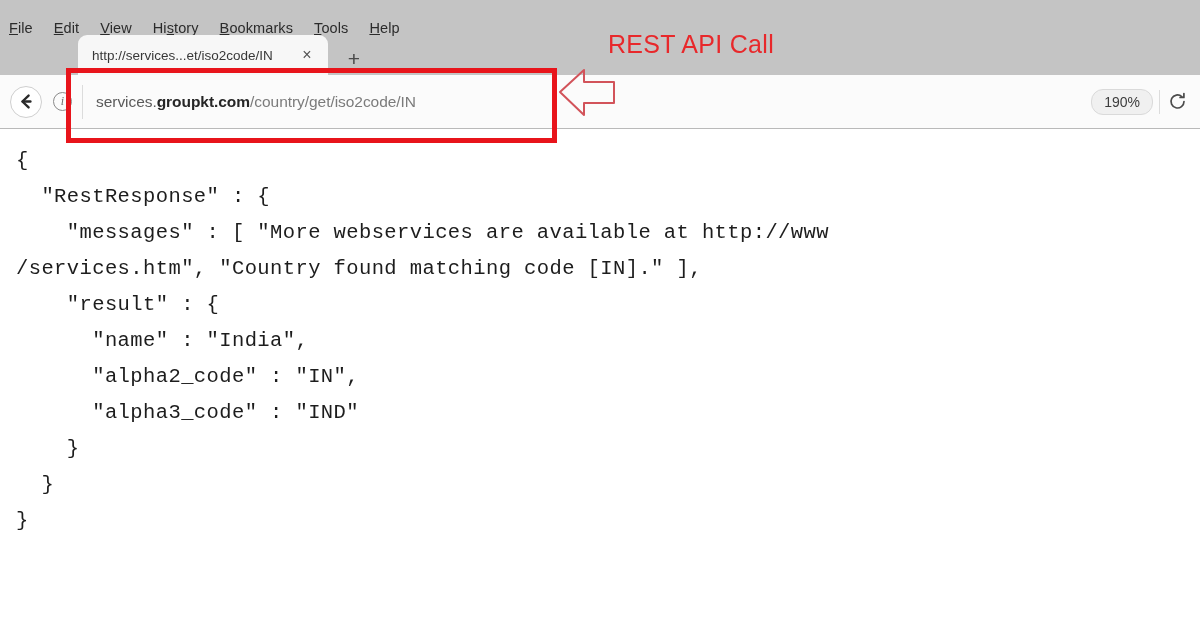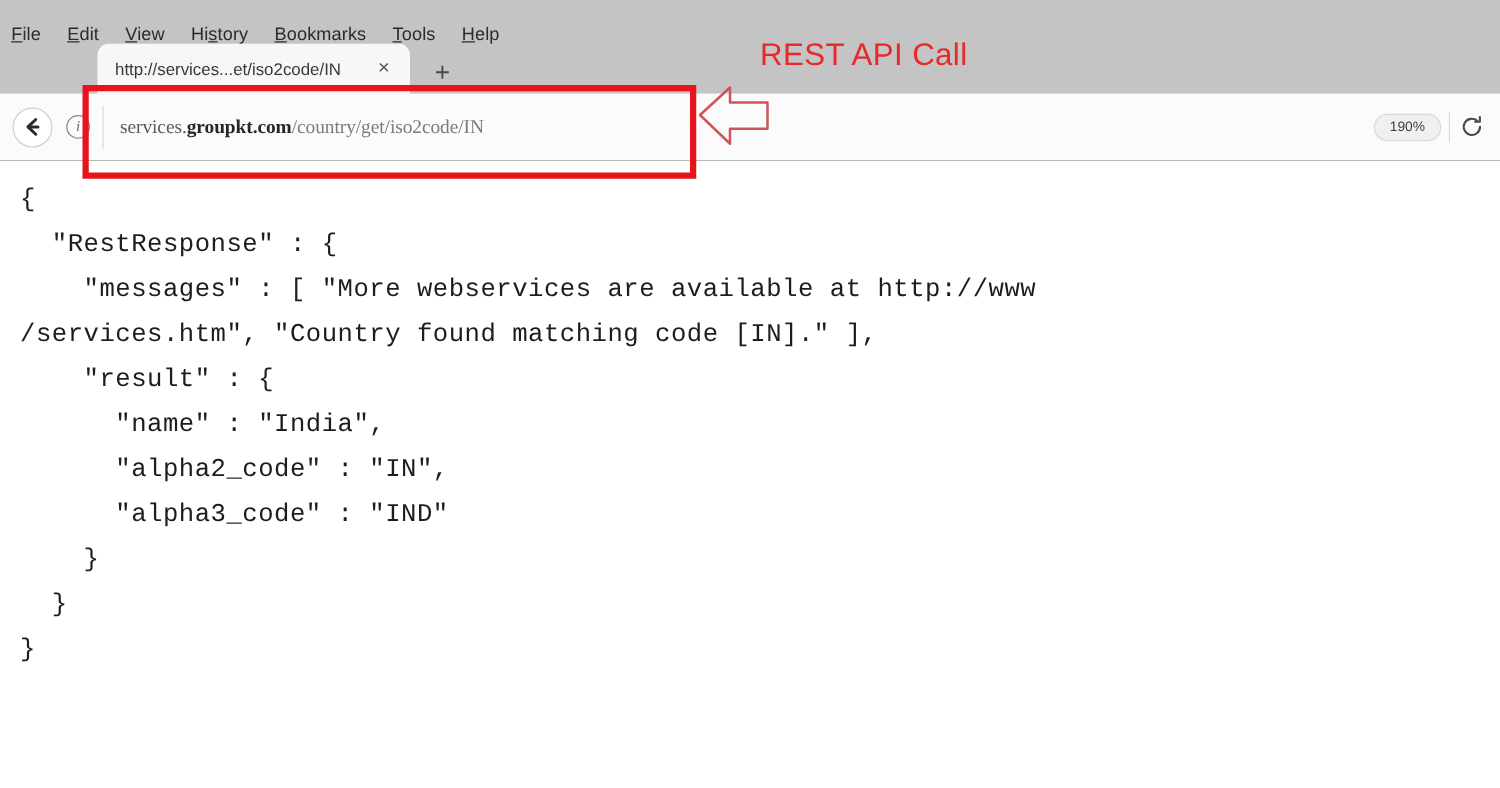--- a/index.html
+++ b/index.html
@@ -75,30 +75,29 @@
   }
   .urlbox {
     margin-left:10px; height:34px; flex:1;
     display:flex; align-items:center;
     border-left:1px solid #dcdcdc;
     padding-left:13px;
   }
   .url-text {
     font-size:15.5px; color:#7b7b7b; white-space:nowrap;
     letter-spacing:-.05px;
-    font-family:Liberation Serif, serif;
   }
   .url-text .dom { color:#262626; font-weight:bold; }
   .url-text .sub { color:#5a5a5a; }
 
   .zoom-pill {
     flex:0 0 auto;
     padding:4px 12px; border-radius:12px;
     background:#f0f0f0; border:1px solid #dadada;
-    font-size:11px; color:#3d3d3d; margin-right:6px;
+    font-size:14px; color:#3d3d3d; margin-right:6px;
   }
   .tb-sep { width:1px; height:24px; background:#dcdcdc; flex:0 0 auto; }
   .reload-btn {
     flex:0 0 auto; width:34px; height:34px; margin-right:6px;
     display:flex; align-items:center; justify-content:center;
   }
 
   
   .content {
     position:absolute; left:0; top:129px; width:1200px; height:501px;

